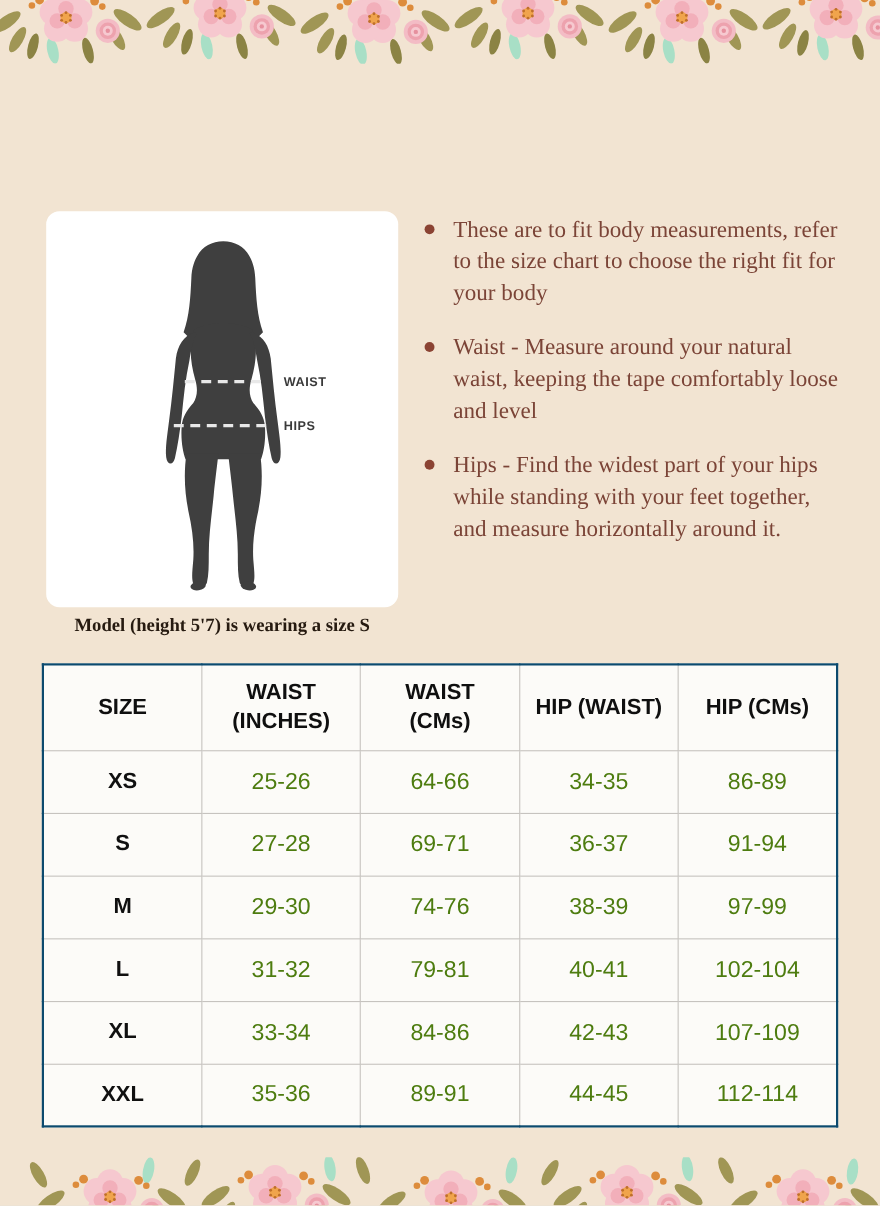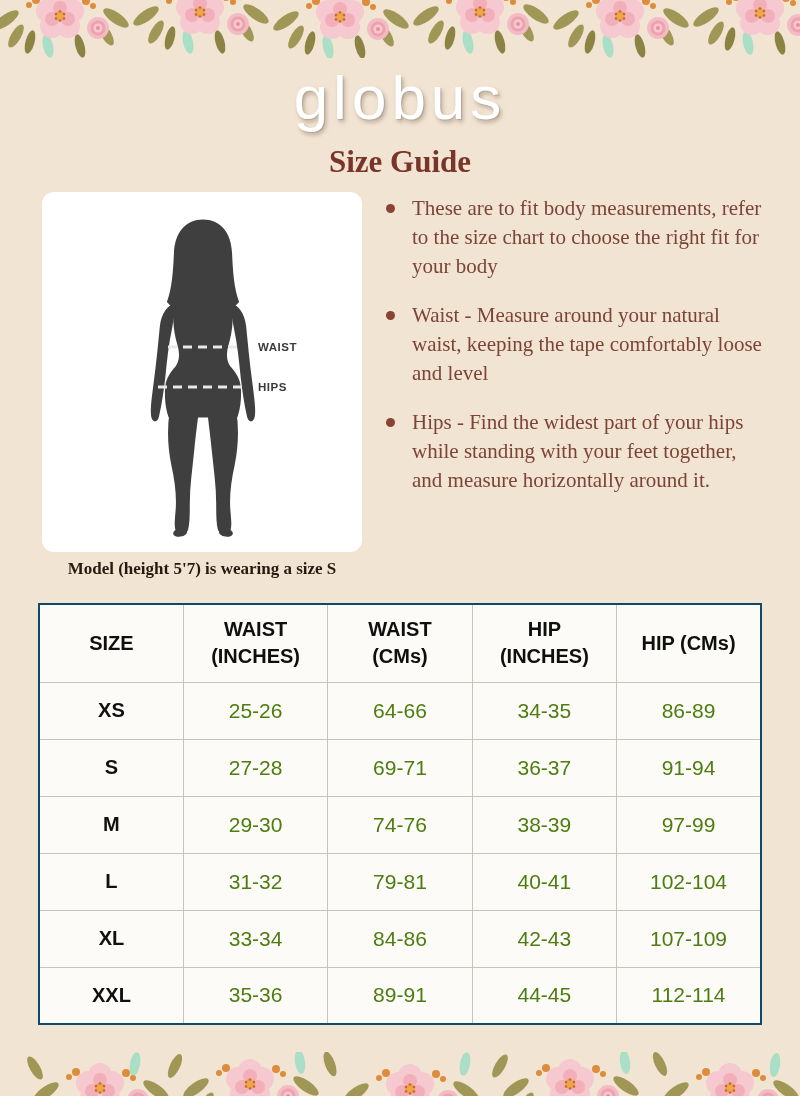--- a/index.html
+++ b/index.html
@@ -135,22 +135,20 @@
 
   <svg class="floral top" viewBox="0 0 800 58">
     <use href="#fc" x="60" y="16"></use>
     <use href="#fc" x="200" y="12"></use>
     <use href="#fc" x="340" y="17"></use>
     <use href="#fc" x="480" y="12"></use>
     <use href="#fc" x="620" y="16"></use>
     <use href="#fc" x="760" y="13"></use>
   </svg>
 
-  <div class="logo">globus</div>
-  <div class="title">Size Guide</div>
 
   <div class="figure-card">
     <svg viewBox="0 0 320 360" width="320" height="360">
       <g transform="translate(64.2,23) scale(0.88)" fill="#3f3f3f">
         <path d="M110,5 C91,5 78,19 77,43 C76,64 75,82 69,99 L77,107 L143,107 L151,99 C145,82 144,64 143,43 C142,19 129,5 110,5 Z"></path>
         <path d="M80,96 C96,87 124,87 140,96 C146,112 144,130 139,148 C136,158 137,166 141,172 C148,180 152,186 153,196 C154,210 152,222 149,230 L71,230 C68,222 66,210 67,196 C68,186 72,180 79,172 C83,166 84,158 81,148 C76,130 74,112 80,96 Z"></path>
         <path d="M80,99 C69,103 63,112 61,126 C59,146 57,168 54,190 C52,206 50,218 51,228 C52,236 58,237 60,229 C63,216 65,202 67,186 C69,166 71,146 75,128 C77,116 79,106 83,100 Z"></path>
         <path d="M140,99 C151,103 157,112 159,126 C161,146 163,168 166,190 C168,206 170,218 169,228 C168,236 162,237 160,229 C157,216 155,202 153,186 C151,166 149,146 145,128 C143,116 141,106 137,100 Z"></path>
         <path d="M72,224 C69,244 70,264 74,284 C78,302 80,318 79,334 C78,346 77,353 79,359 C81,363 91,363 93,358 C95,350 95,340 95,328 C95,308 98,288 100,268 C102,248 104,234 105,224 Z"></path>
         <path d="M148,224 C151,244 150,264 146,284 C142,302 140,318 141,334 C142,346 143,353 141,359 C139,363 129,363 127,358 C125,350 125,340 125,328 C125,308 122,288 120,268 C118,248 116,234 115,224 Z"></path>
@@ -187,21 +185,21 @@
         <col>
         <col>
         <col>
         <col>
       </colgroup>
     <thead>
       <tr>
         <th>SIZE</th>
         <th>WAIST (INCHES)</th>
         <th>WAIST (CMs)</th>
-        <th>HIP (INCHES)</th>
+        <th>HIP (WAIST)</th>
         <th>HIP (CMs)</th>
       </tr>
     </thead>
     <tbody>
       <tr>
         <td class="size-col">XS</td>
         <td>25-26</td>
         <td>64-66</td>
         <td>34-35</td>
         <td>86-89</td>

